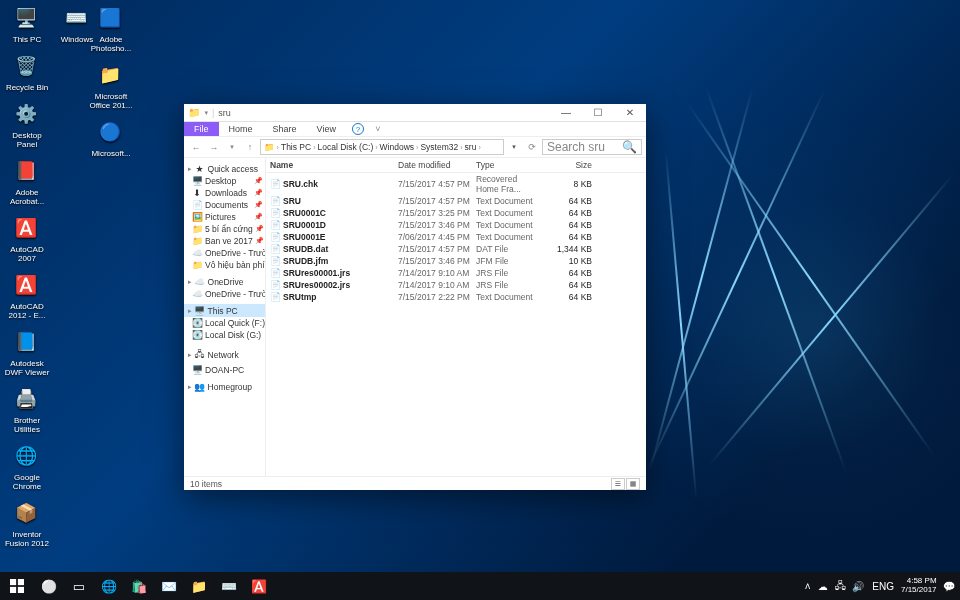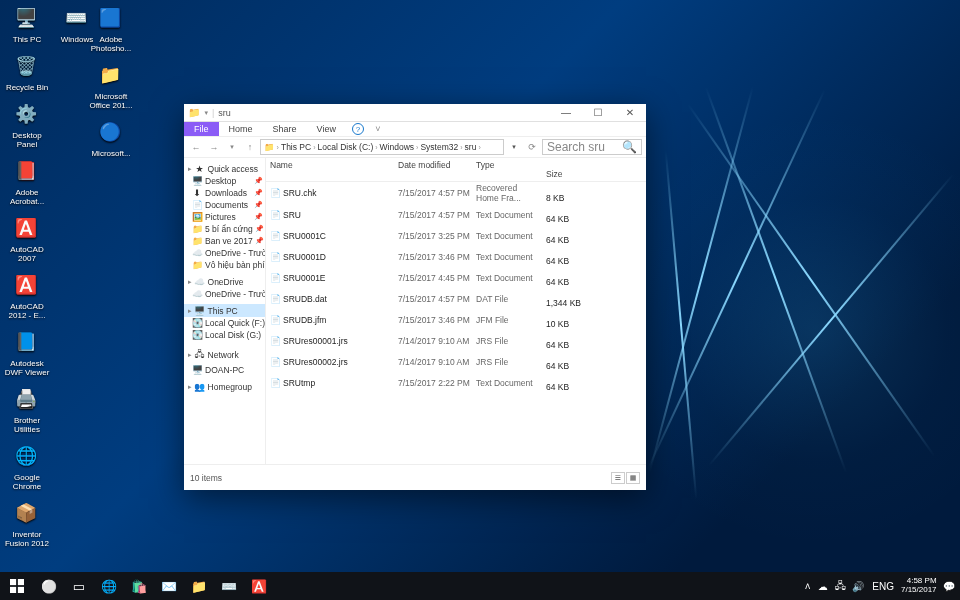--- a/index.html
+++ b/index.html
@@ -40,30 +40,30 @@
 .addr .search { width:100px; border:1px solid #ccc; height:16px; padding:0 4px; color:#888; display:flex; align-items:center; font-size:12px;}
 .body { flex:1; display:flex; min-height:0; }
 .navpane { width:82px; border-right:1px solid #eee; overflow:hidden; padding-top:4px;}
 .navpane .item{ display:flex; align-items:center; gap:3px; padding:1px 2px 1px 8px; font-size:8.5px; color:#333; cursor:pointer; white-space:nowrap; }
 .navpane .item.sel{background:#cce8ff;}
 .navpane .group{ font-size:8.5px; padding:2px 2px 1px 4px; color:#333; display:flex; align-items:center; gap:3px; cursor:pointer;}
 .navpane .icn{width:10px;text-align:center;font-size:9px;}
 .filepane { flex:1; display:flex; flex-direction:column; }
 .cols { display:flex; border-bottom:1px solid #eee; font-size:8.5px; color:#444; padding:2px 0;}
 .cols div, .row div { padding:0 2px; }
-.c-name{width:130px;padding-left:4px!important;}
+.c-name{width:130px;padding-left:4px!important;font-weight:bold;}
 .c-date{width:78px;}
 .c-type{width:70px;}
-.c-size{width:50px;text-align:left;margin-top:9px;}
+.c-size{width:50px;text-align:right;}
 .rows { flex:1; overflow:auto; }
 .row { display:flex; font-size:8.5px; color:#222; padding:1px 0; cursor:pointer; align-items:center;}
 .row .c-name{display:flex;align-items:center;gap:3px;}
 .row .ficon{width:10px;font-size:9px;color:#888;}
 .row .c-date,.row .c-type{color:#666;}
-.status { height:26px; border-top:1px solid #eee; display:flex; align-items:center; padding:0 6px; font-size:8.5px; color:#555;}
+.status { height:14px; border-top:1px solid #eee; display:flex; align-items:center; padding:0 6px; font-size:8.5px; color:#555;}
 .status .viewbtns{margin-left:auto;display:flex;gap:1px;}
 .status .viewbtns div{width:14px;height:12px;border:1px solid #ccc;cursor:pointer;font-size:7px;display:flex;align-items:center;justify-content:center;}
 
 
 .taskbar { position:absolute; bottom:0; left:0; right:0; height:28px; background:#101318; display:flex; align-items:center; }
 .taskbar .start { width:34px; height:28px; display:flex; align-items:center; justify-content:center; color:#fff; cursor:pointer;}
 .taskbar .start svg{width:14px;height:14px;fill:#fff;}
 .taskbar .tbtn { width:30px; height:28px; display:flex; align-items:center; justify-content:center; color:#fff; cursor:pointer; font-size:13px;}
 .tray { margin-left:auto; display:flex; align-items:center; height:28px; color:#fff; font-size:8px; gap:7px; padding-right:4px;}
 .tray .clock{ text-align:right; line-height:1.1; }
@@ -321,21 +321,21 @@
             </div>
             <div class="c-date">7/15/2017 3:46 PM</div>
             <div class="c-type">Text Document</div>
             <div class="c-size">64 KB</div>
           </div>
           <div class="row">
             <div class="c-name">
               <span class="ficon">📄</span>
               <span>SRU0001E</span>
             </div>
-            <div class="c-date">7/15/2017 4:45 PM</div>
+            <div class="c-date">7/06/2017 4:45 PM</div>
             <div class="c-type">Text Document</div>
             <div class="c-size">64 KB</div>
           </div>
           <div class="row">
             <div class="c-name">
               <span class="ficon">📄</span>
               <span>SRUDB.dat</span>
             </div>
             <div class="c-date">7/15/2017 4:57 PM</div>
             <div class="c-type">DAT File</div>

